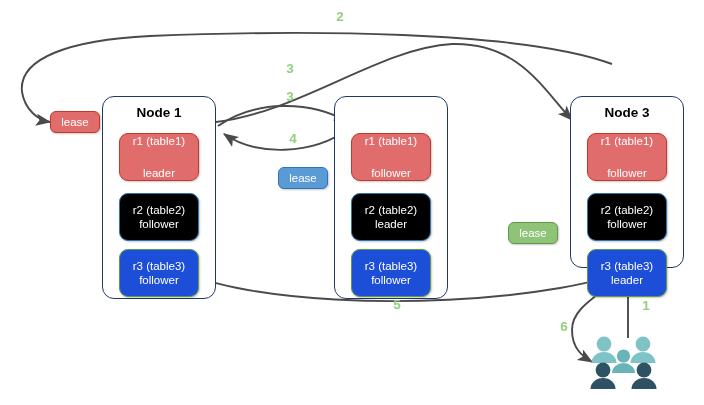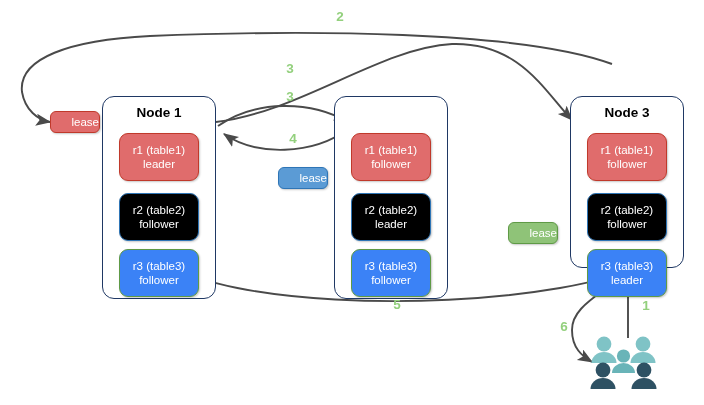--- a/index.html
+++ b/index.html
@@ -20,27 +20,27 @@
     font-size:13.5px;font-weight:bold;color:#000000;
   }
   .range{
     position:absolute;left:16px;right:16px;height:48px;border-radius:9px;
     box-sizing:border-box;display:flex;flex-direction:column;
     align-items:center;justify-content:center;
     color:#ffffff;font-size:11.5px;line-height:14px;text-align:center;
     box-shadow:1px 1px 2px rgba(0,0,0,.22);
   }
   .range .l2{display:block;}
-  .r-red{background:#e06c6c;border:1.6px solid #c0392b;}
+  .r-red{background:#e06c6c;border:1.6px solid #c0392b;justify-content:space-between;}
   .r-blue{background:#000000;border:1.6px solid #2e75b6;text-align:right;}
-  .r-green{background:#3b82f6;border:1.6px solid #5f9a46;}
+  .r-green{background:#1d4ed8;border:1.6px solid #5f9a46;}
 
   .lease{
     position:absolute;border-radius:6px;box-sizing:border-box;
-    display:flex;align-items:center;justify-content:flex-end;
+    display:flex;align-items:center;justify-content:center;
     color:#ffffff;font-size:11.5px;height:22px;
     box-shadow:1px 1px 2px rgba(0,0,0,.22);
   }
   .lease.red{background:#e06c6c;border:1.6px solid #c0392b;}
   .lease.blue{background:#5b9bd5;border:1.6px solid #2e75b6;}
   .lease.green{background:#8fc378;border:1.6px solid #5f9a46;}
 
   .step{
     position:absolute;color:#93d07d;font-size:13.5px;font-weight:bold;
     text-align:center;width:20px;

